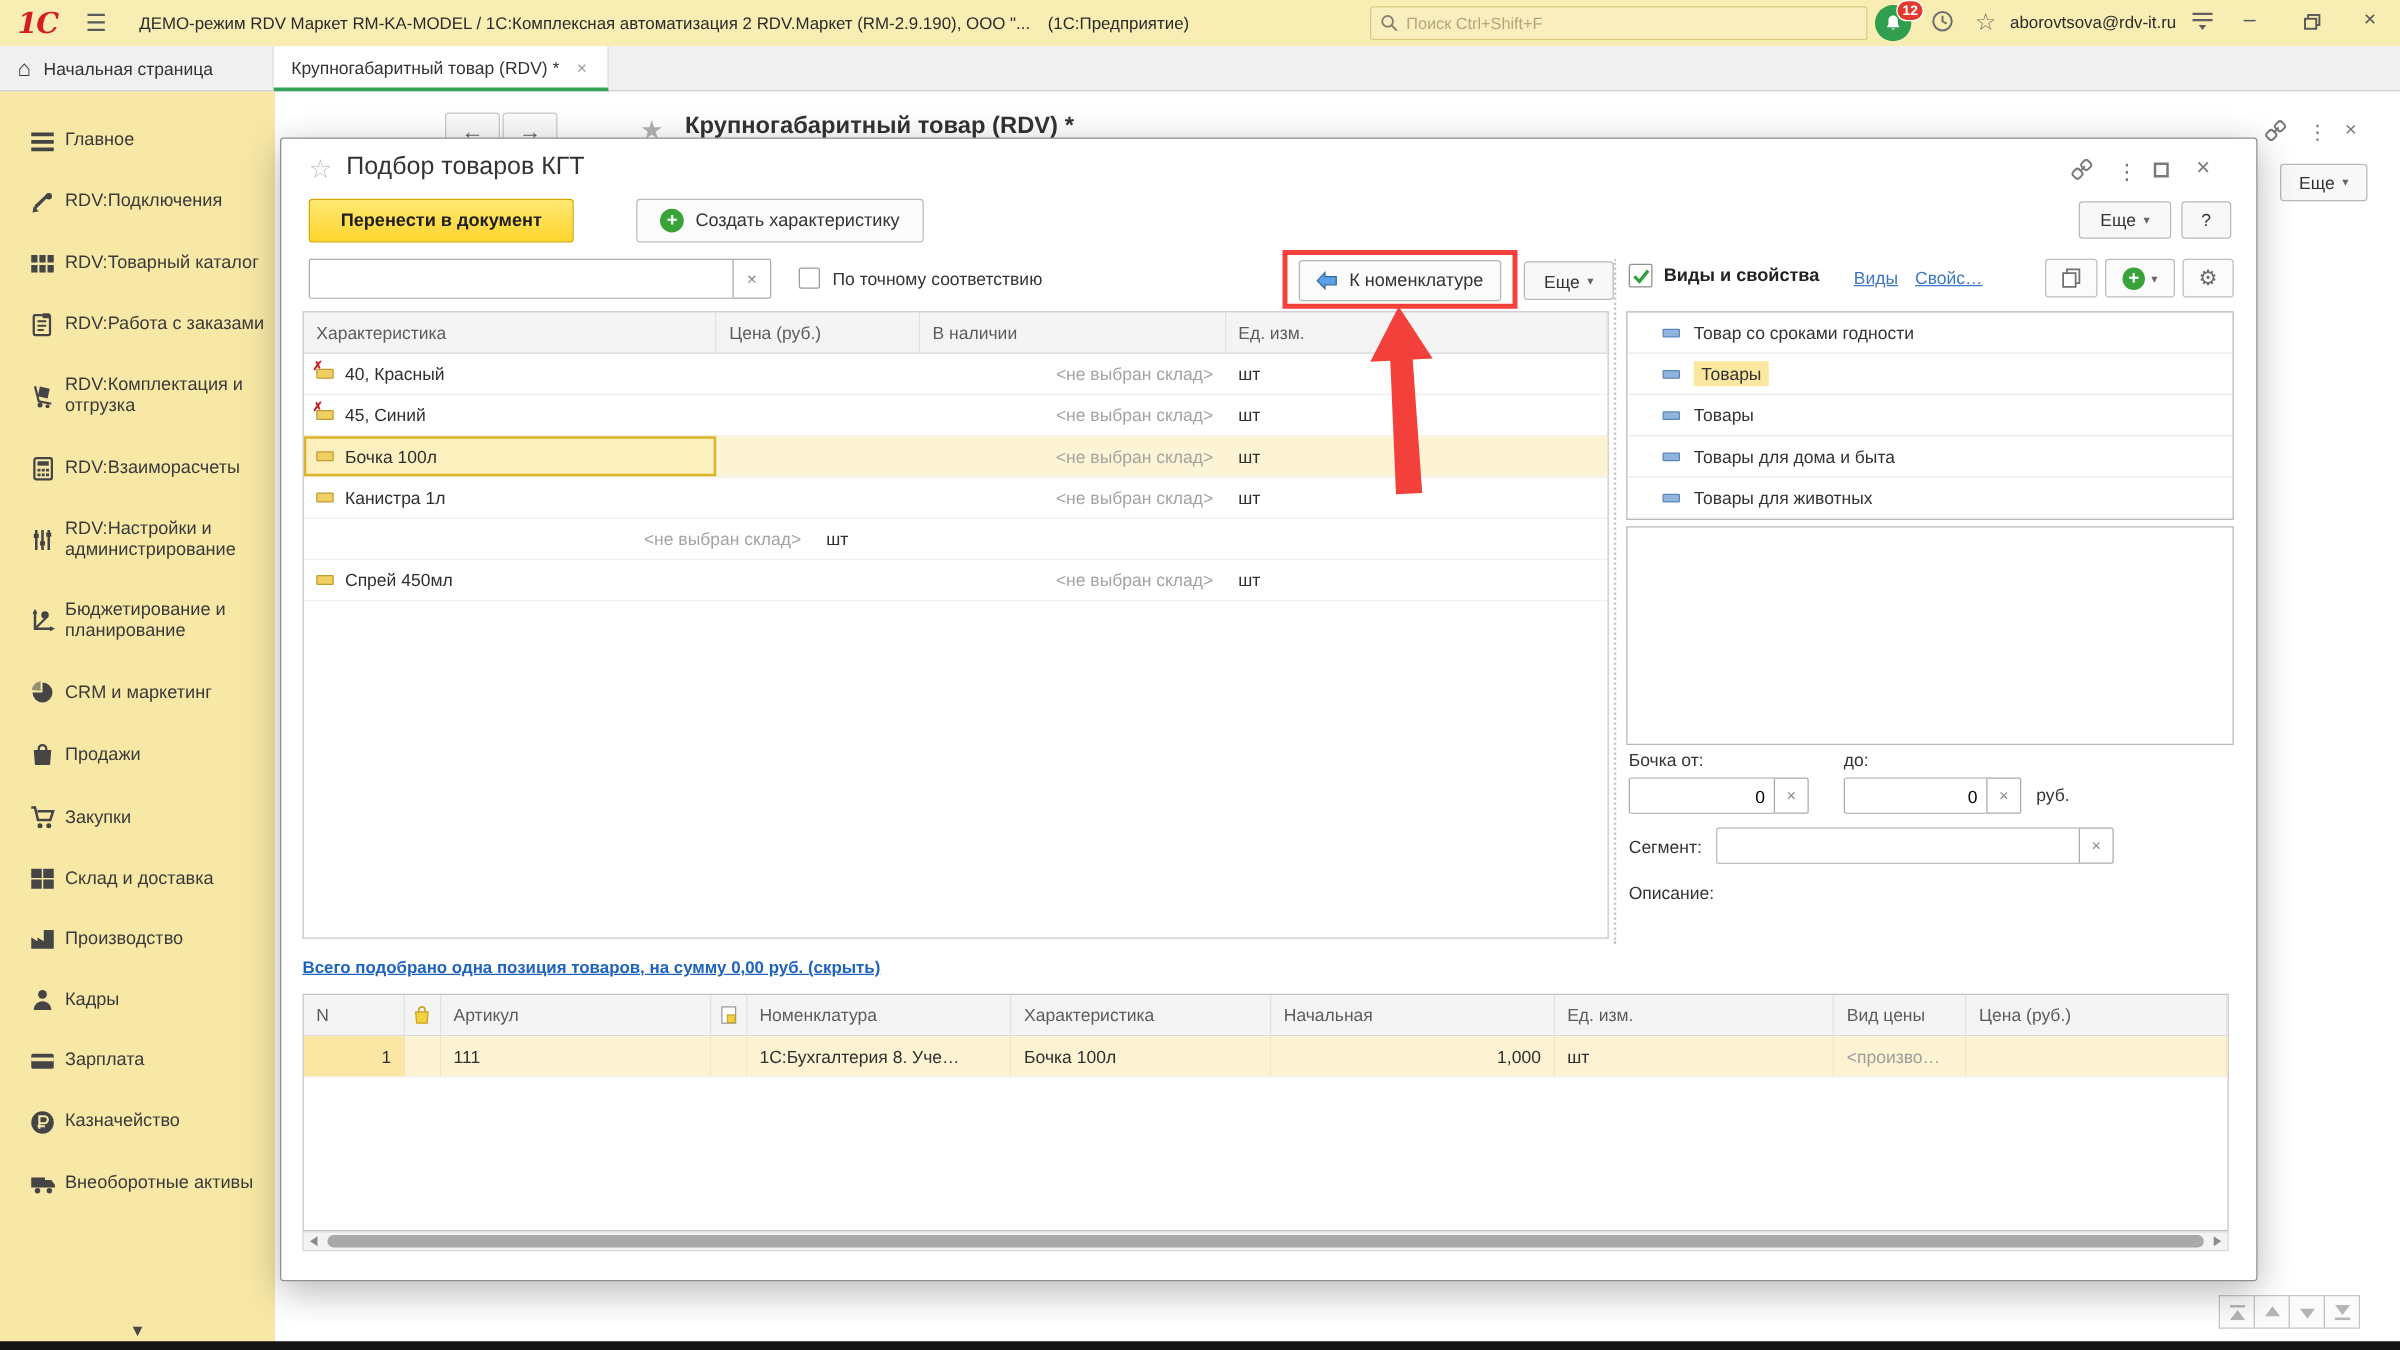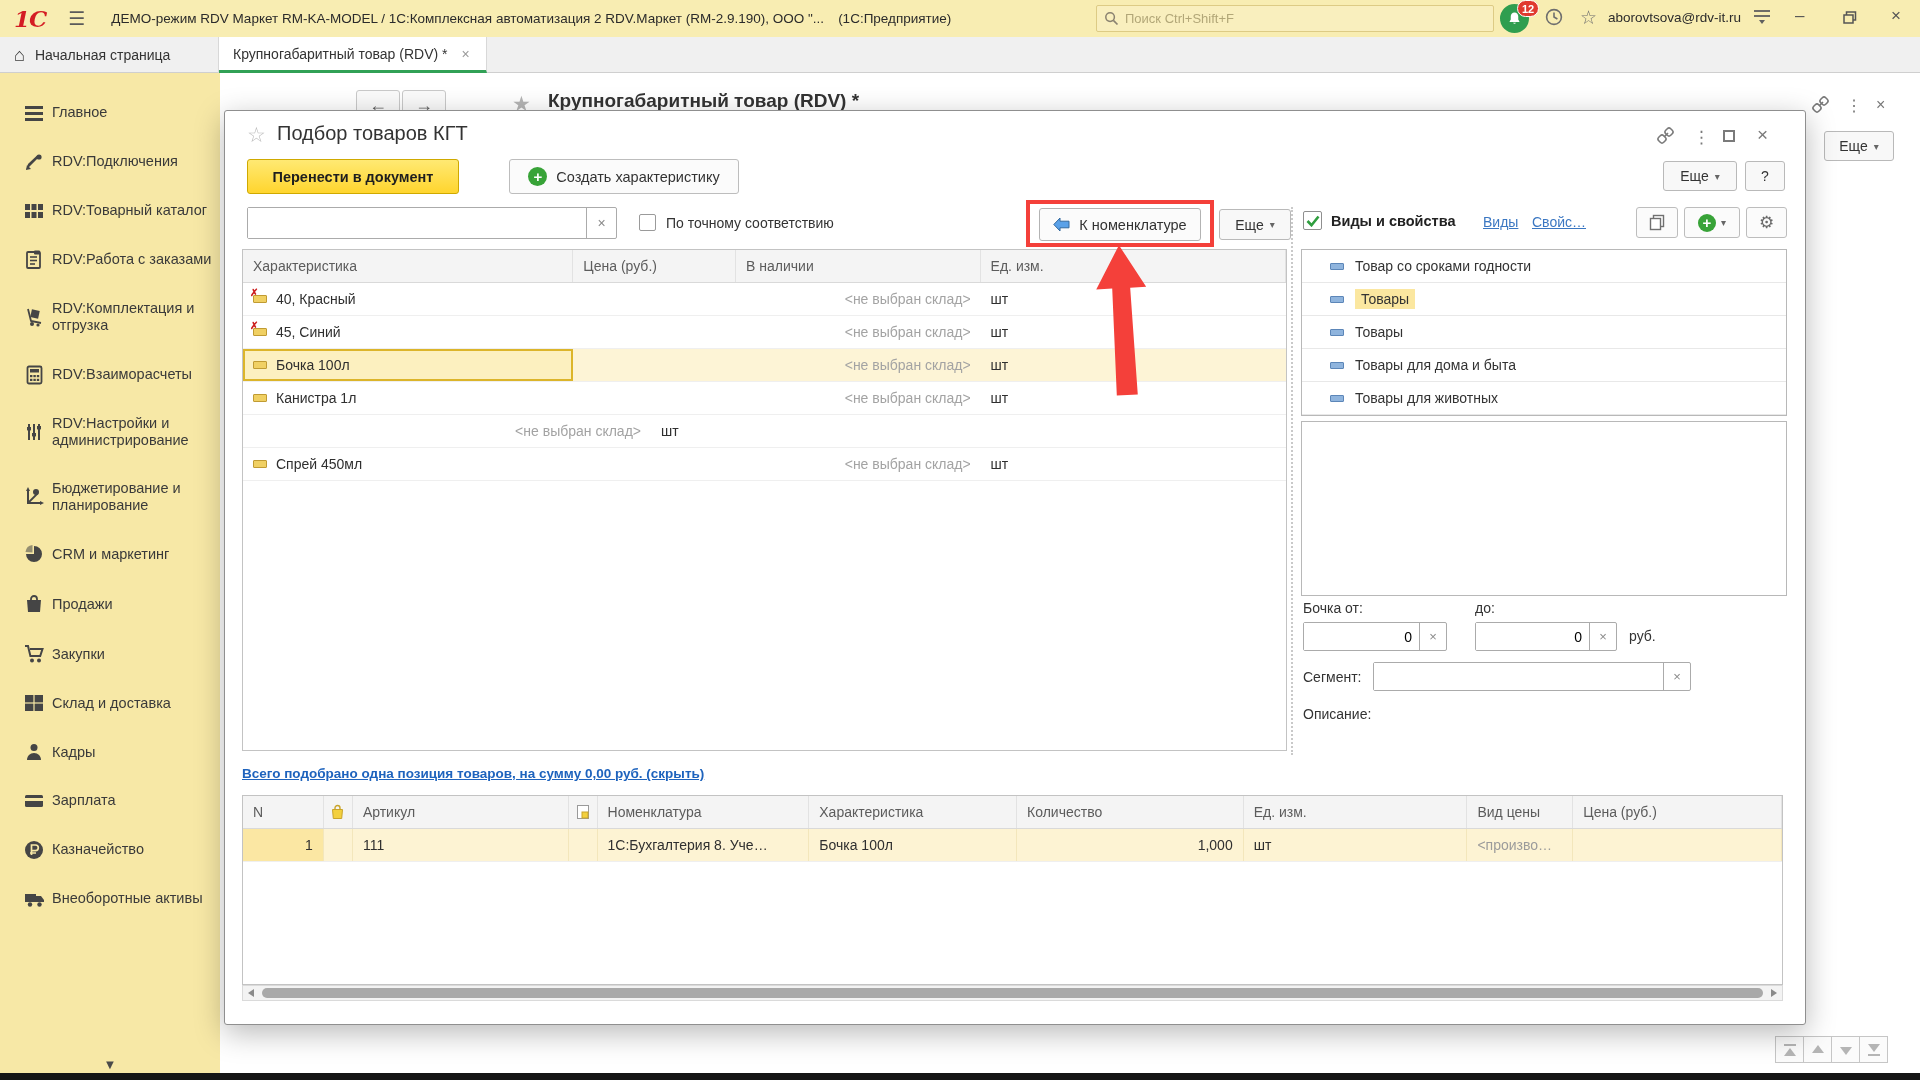--- a/index.html
+++ b/index.html
@@ -317,20 +317,28 @@
             <rect x="1" y="1" width="8.4" height="7.4" fill="#454545"></rect>
             <rect x="10.6" y="1" width="8.4" height="7.4" fill="#454545"></rect>
             <rect x="1" y="9.6" width="8.4" height="7.4" fill="#454545"></rect>
             <rect x="10.6" y="9.6" width="8.4" height="7.4" fill="#454545"></rect>
           </svg>
         </span>
     <span class="sb-label">Склад и доставка</span>
   </div>
   <div class="sb-item">
     <span class="sb-ico">
+          <svg width="20" height="18" viewBox="0 0 20 18">
+            <path d="M1 17V8l5 3V8l5 3V2h8v15z" fill="#454545"></path>
+          </svg>
+        </span>
+    <span class="sb-label">Производство</span>
+  </div>
+  <div class="sb-item">
+    <span class="sb-ico">
           <svg width="18" height="20" viewBox="0 0 18 20">
             <circle cx="9" cy="5.5" r="3.5" fill="#454545"></circle>
             <path d="M2 18c0-4 3-7 7-7s7 3 7 7z" fill="#454545"></path>
           </svg>
         </span>
     <span class="sb-label">Кадры</span>
   </div>
   <div class="sb-item">
     <span class="sb-ico">
           <svg width="20" height="16" viewBox="0 0 20 16">
@@ -605,21 +613,21 @@
         </div>
         <div class="rt-hcell" style="width:216px">Артикул</div>
         <div class="rt-hcell" style="width:29px; justify-content:center; padding-left:0">
           <svg width="14" height="16" viewBox="0 0 14 16">
             <rect x="1.5" y="1.5" width="11" height="13" fill="#fff" stroke="#9a9a9a"></rect>
             <rect x="6" y="8" width="6" height="6" fill="#f3d03e" stroke="#c9a42a"></rect>
           </svg>
         </div>
         <div class="rt-hcell" style="width:212px">Номенклатура</div>
         <div class="rt-hcell" style="width:208px">Характеристика</div>
-        <div class="rt-hcell" style="width:227px">Количество</div>
+        <div class="rt-hcell" style="width:227px">Начальная</div>
         <div class="rt-hcell" style="width:224px">Ед. изм.</div>
         <div class="rt-hcell" style="width:106px">Вид цены</div>
         <div class="rt-hcell" style="width:209px">Цена (руб.)</div>
       </div>
     <div class="rt-row">
         <div class="rt-cell cur right " style="width:81px">1</div>
         <div class="rt-cell   " style="width:29px"></div>
         <div class="rt-cell   " style="width:216px">111</div>
         <div class="rt-cell   " style="width:29px"></div>
         <div class="rt-cell   " style="width:212px">1С:Бухгалтерия 8. Уче…</div>

